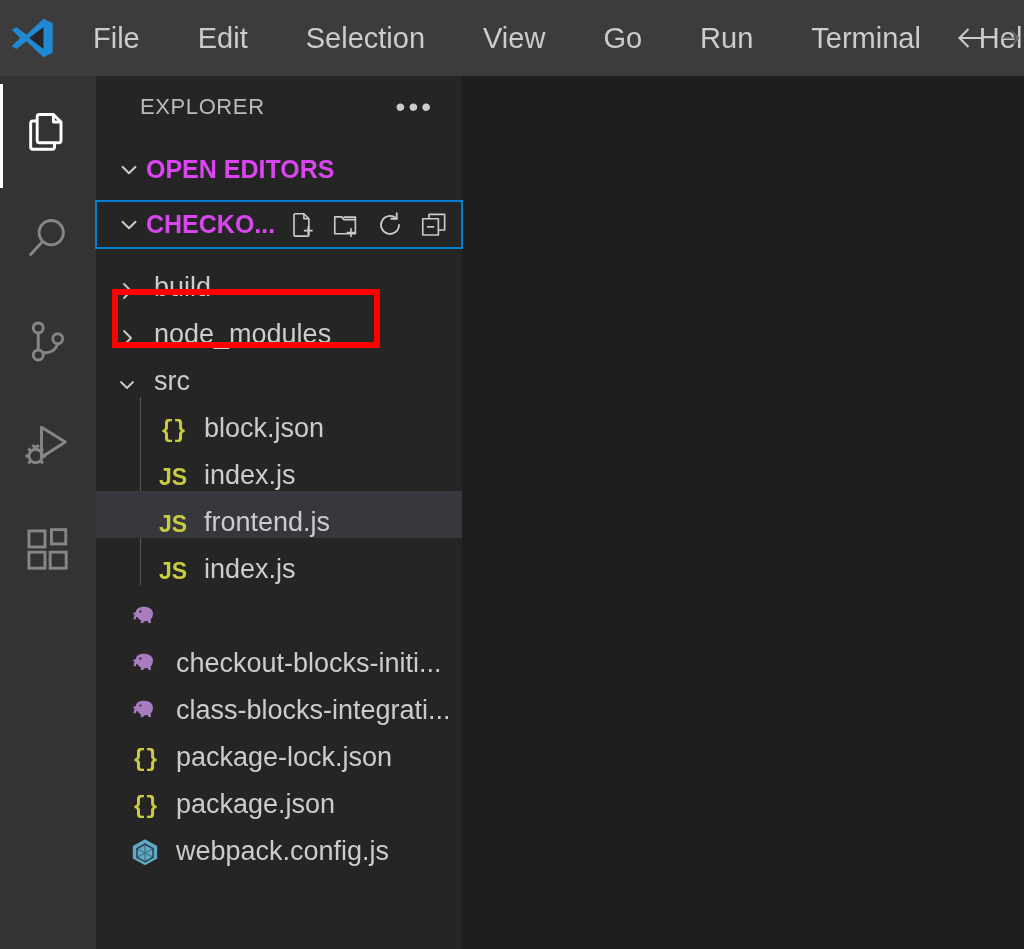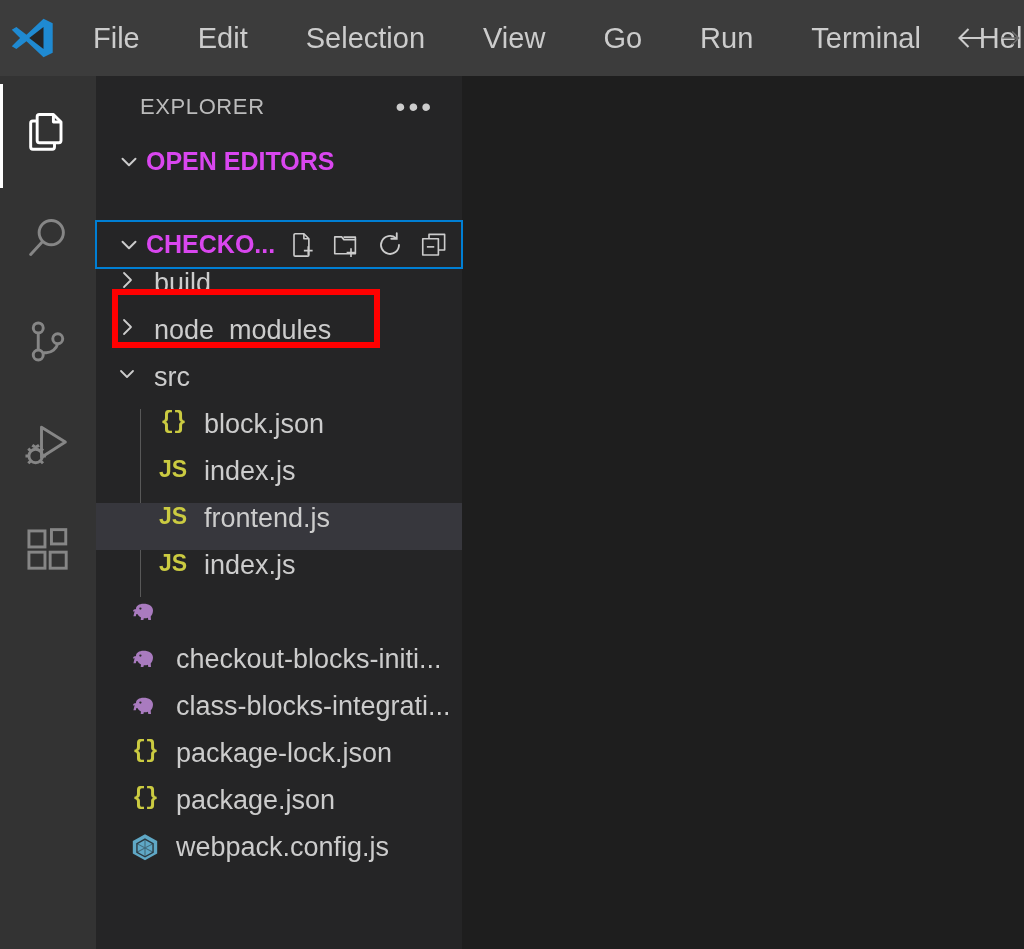--- a/index.html
+++ b/index.html
@@ -71,20 +71,21 @@
     width: 3px; height: 100%; background: #ffffff;
   }
 
   
   .sidebar {
     width: 366px;
     flex: 0 0 366px;
     background: #252526;
     display: flex; flex-direction: column;
     position: relative;
+    gap: 8px;
   }
   .sidebar-title {
     height: 62px;
     display: flex; align-items: center; justify-content: space-between;
     padding: 0 24px 0 44px;
   }
   .sidebar-title-text {
     color: #bbbbbb;
     font-size: 22px;
     letter-spacing: 0.6px;
@@ -102,30 +103,29 @@
     font-size: 25px;
     font-weight: bold;
     padding-left: 16px;
     cursor: pointer;
     position: relative;
   }
   .section-header .chev { width: 34px; display: flex; align-items: center; justify-content: center; color: #cccccc; }
   .section-header.focused {
     outline: 2px solid #007fd4;
     outline-offset: -1px;
-    margin-top: 36px;
   }
   .sec-actions { display: flex; align-items: center; gap: 14px; margin-left: 12px; }
   .sec-action { width: 30px; height: 30px; display: flex; align-items: center; justify-content: center; color: #cccccc; cursor: pointer; }
 
   
   .tree { position: relative; }
   .row {
     height: 47px;
-    display: flex; align-items: flex-start;
+    display: flex; align-items: flex-end;
     color: #cccccc;
     font-size: 27px;
     cursor: pointer;
     position: relative;
     white-space: nowrap;
   }
   .row.selected { background: #37373d; }
   .row .twisty {
     width: 30px; display: flex; align-items: center; justify-content: center;
     color: #cccccc; flex: 0 0 30px;

